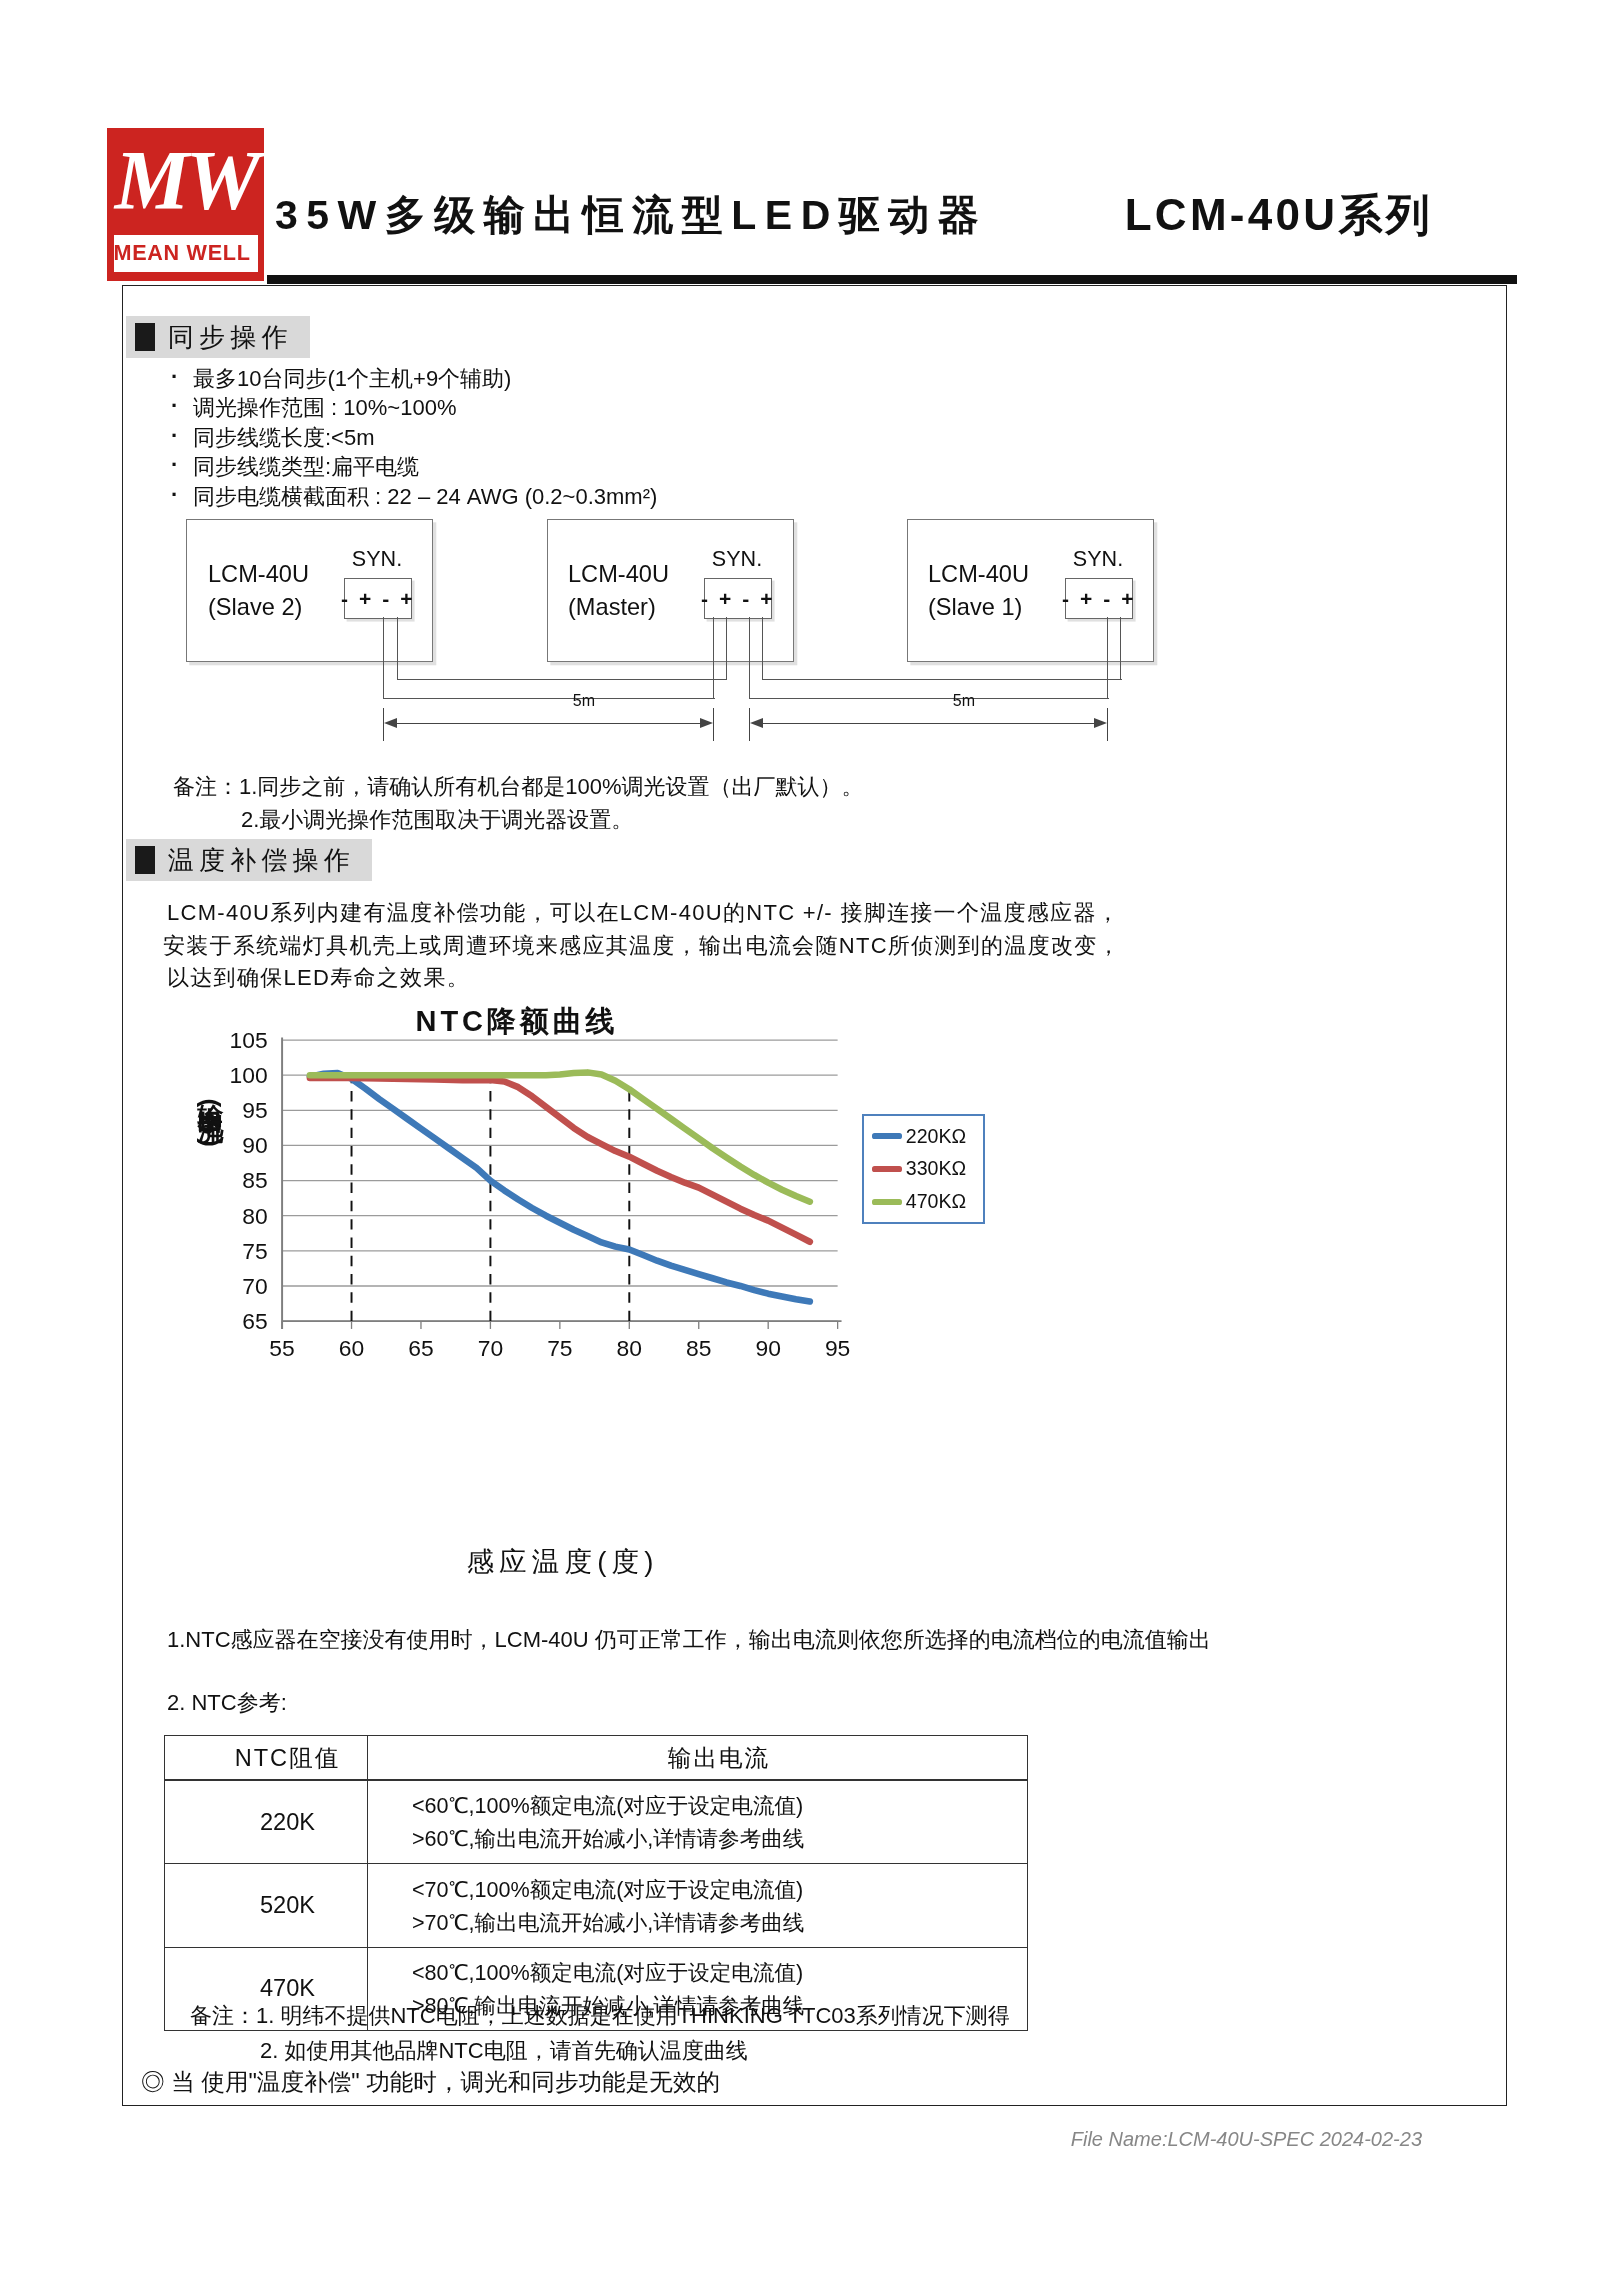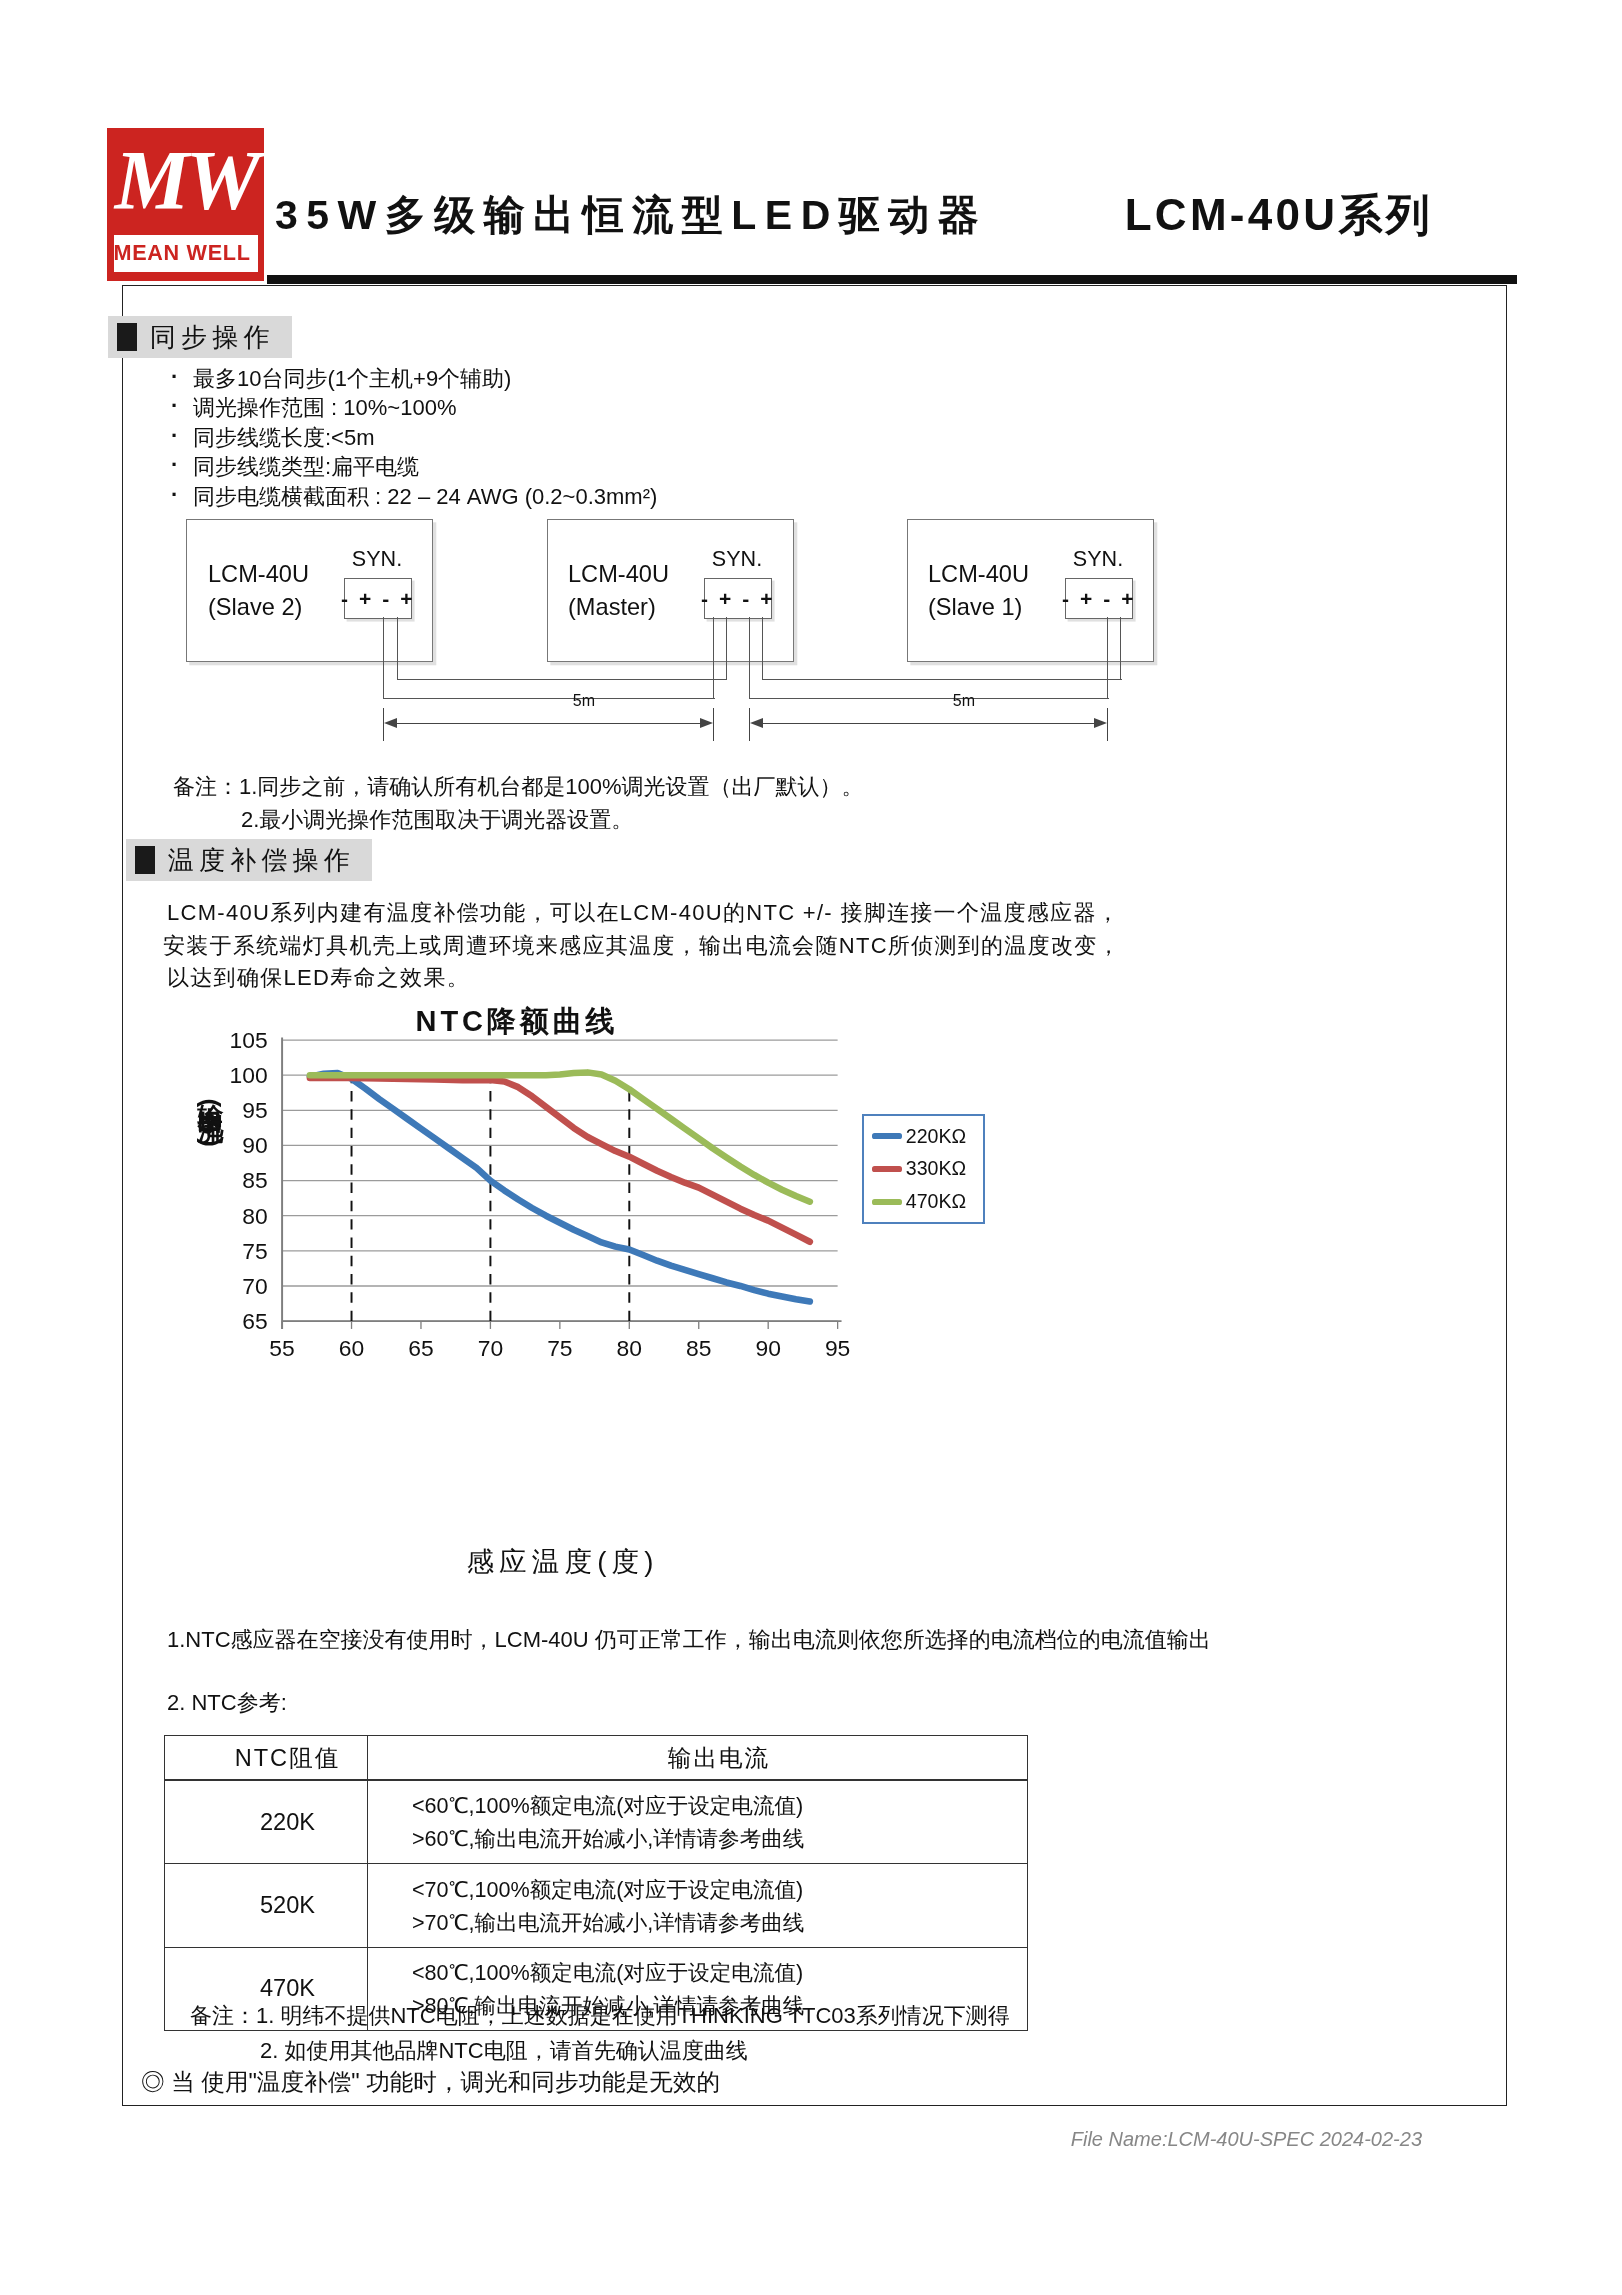--- a/index.html
+++ b/index.html
@@ -87,21 +87,21 @@
     <div class="logo-band">
       <span>MEAN WELL</span>
     </div>
   </div>
   <div class="main-title">35W多级输出恒流型LED驱动器</div>
   <div class="series-title">LCM-40U系列</div>
   <div class="header-rule"></div>
 
   <div class="content-box"></div>
 
-  <div class="sec-head" style="left:108px;top:316px;">
+  <div class="sec-head" style="left:126px;top:316px;">
     <span class="sec-square"></span>
     <span class="sec-title">同步操作</span>
   </div>
 
   <div class="bullets">
     <div class="li">
         <span class="dot"></span>
         <span>最多10台同步(1个主机+9个辅助)</span>
       </div>
     <div class="li">

